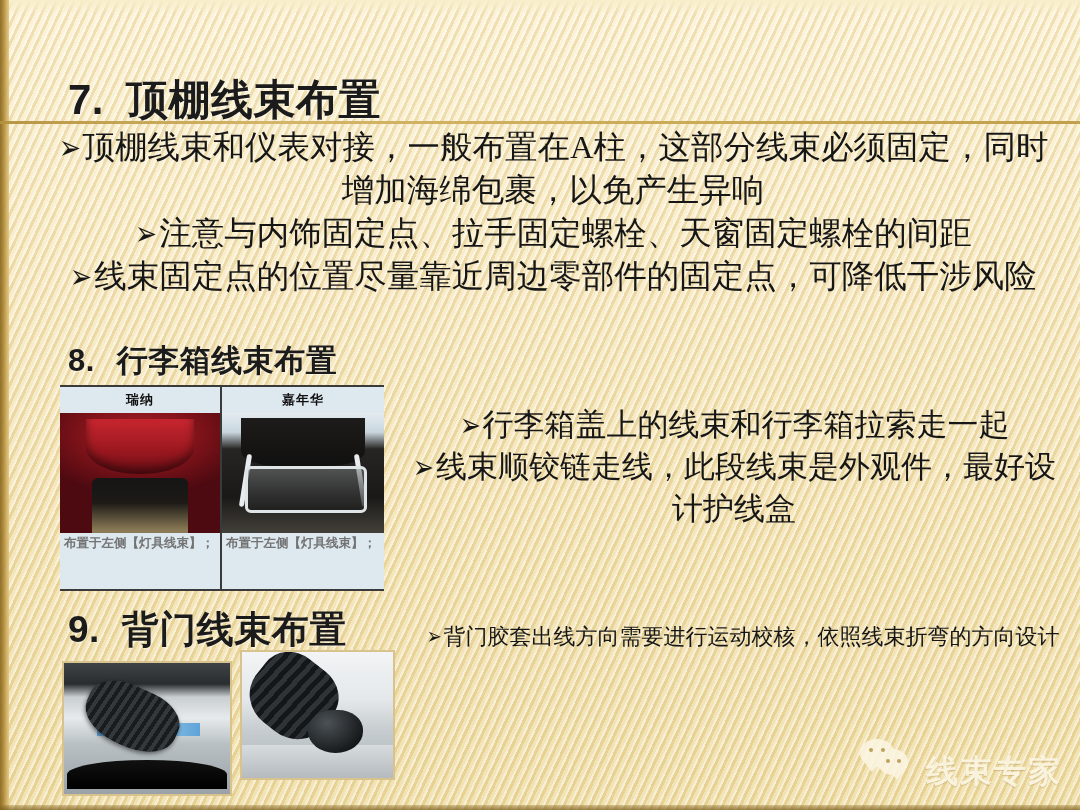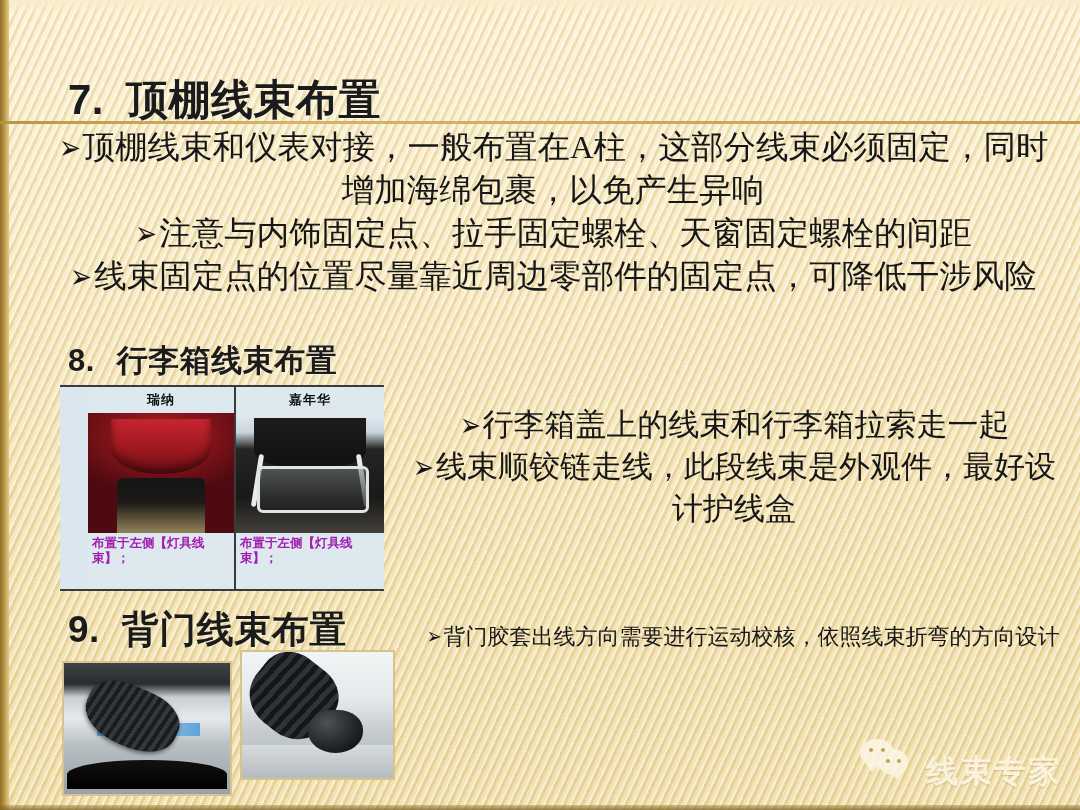--- a/index.html
+++ b/index.html
@@ -128,21 +128,20 @@
   
   #compare-table {
     position: absolute;
     left: 60px; top: 385px;
     width: 324px; height: 206px;
     background: #dbe7ee;
     border-top: 2px solid #3a3a3a;
     border-bottom: 2px solid #3a3a3a;
     display: flex;
     overflow: hidden;
-    padding-left: 28px;
   }
   .cmp-col {
     width: 50%;
     height: 100%;
     position: relative;
     display: flex;
     flex-direction: column;
     background: #dde8ef;
   }
   .cmp-col.left { border-right: 2px solid #3a3a3a; }
@@ -163,21 +162,21 @@
     position: relative;
     overflow: hidden;
   }
   .cmp-caption {
     flex: 1;
     padding: 3px 4px 0 4px;
     font-family: "Liberation Sans", "DejaVu Sans", sans-serif;
     font-weight: bold;
     font-size: 12.5px;
     line-height: 15px;
-    color: #a21caf;
+    color: #737373;
     filter: blur(0.35px);
     word-break: break-all;
   }
 
   
   .photo-red {
     background:
       radial-gradient(ellipse 70% 50% at 50% 18%, #a81f26 0%, #7d1219 55%, #4d0a10 100%),
       linear-gradient(180deg, #b9ccd8 0%, #9fb6c4 20%, #3a3a3a 100%);
   }

